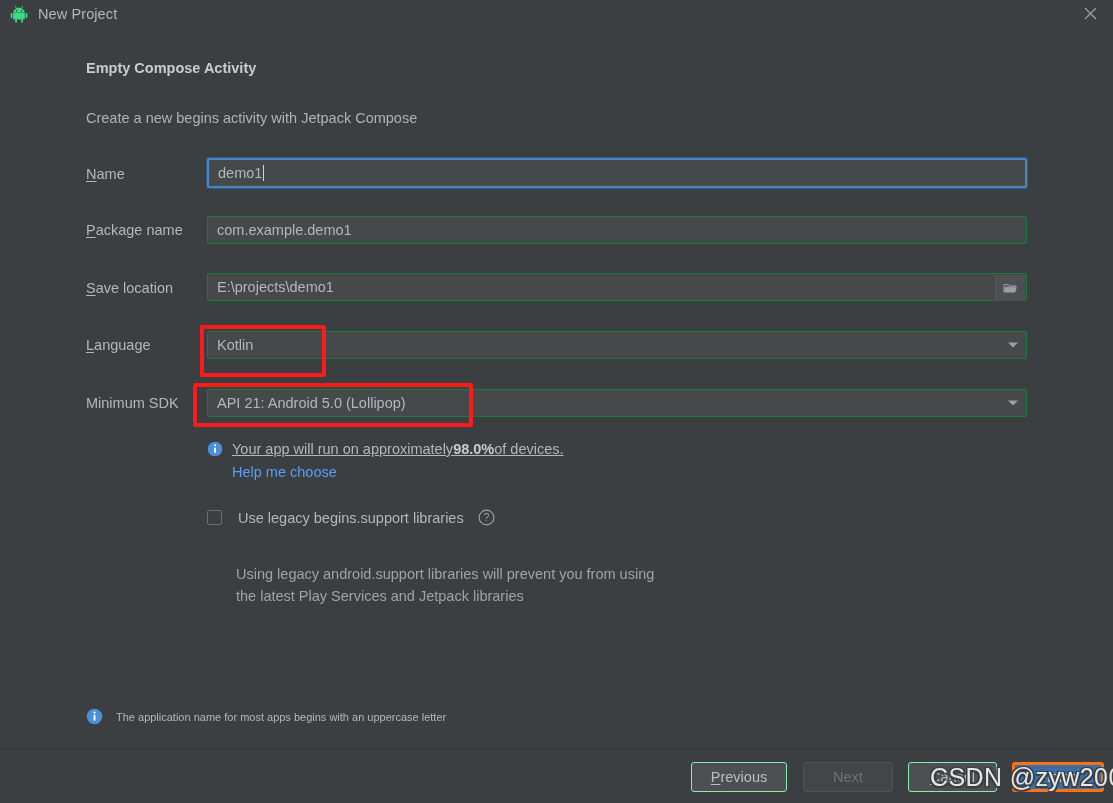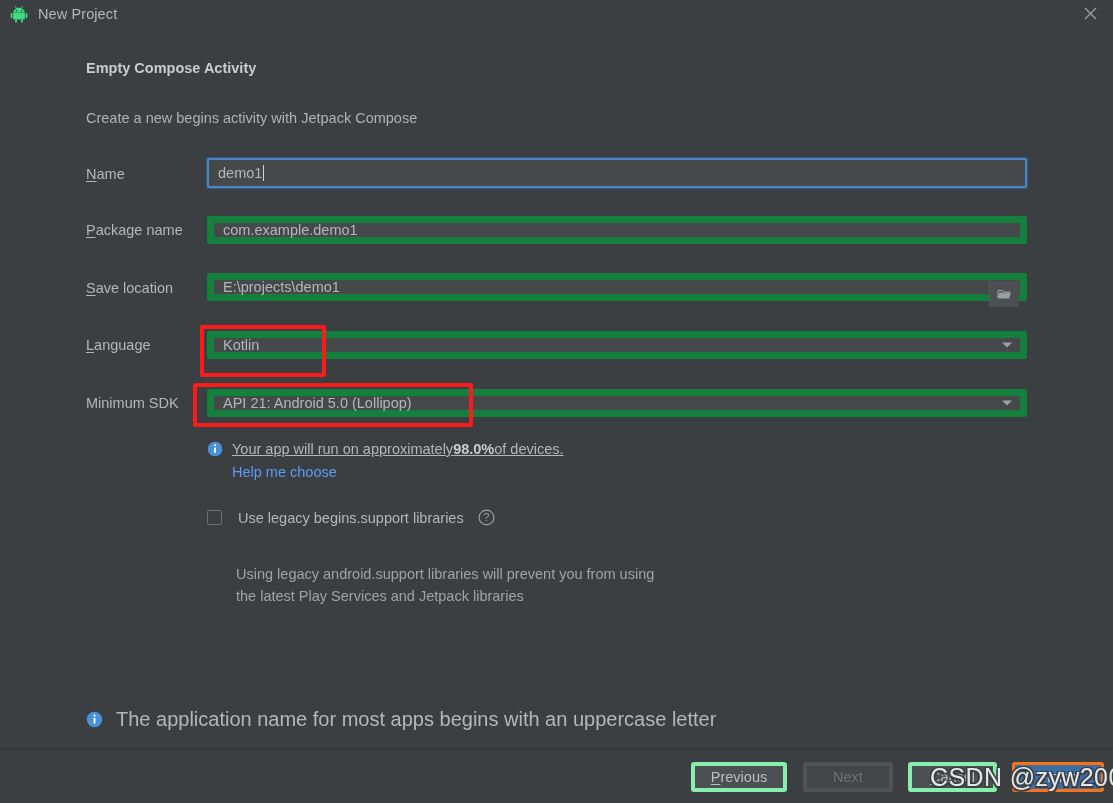--- a/index.html
+++ b/index.html
@@ -58,21 +58,21 @@
     position: absolute; left: 86px;
     font-size: 14.5px; color: #b4b7ba;
     white-space: nowrap;
   }
   .mn { text-decoration: underline; text-underline-offset: 2px; }
 
   .field {
     position: absolute; left: 207px;
     width: 820px; height: 28px;
     background: #45494a;
-    border: 7px solid #15803d;
+    border: 1px solid #15803d;
     border-radius: 2px;
     color: #b4b7ba;
     font-size: 14.5px;
     display: flex; align-items: center;
     padding: 0 9px;
     white-space: nowrap;
   }
   .field.focused {
     border: 2px solid #4d84c4;
     background: #45494a;
@@ -133,36 +133,36 @@
   .help-ico { margin-left: 14px; cursor: pointer; display: block; }
   .cb-desc {
     position: absolute; left: 236px; top: 536px;
     font-size: 14.5px; color: #a0a3a6; line-height: 22px;
   }
 
   
   .hint {
     position: absolute; left: 86px; top: 681px;
     display: flex; align-items: center;
-    font-size: 20px; color: #b4b7ba;
+    font-size: 11px; color: #b4b7ba;
   }
   .hint .info-ico { margin-right: 13px; }
 
   
   .footer {
     position: absolute; left: 0; top: 748px;
     width: 1113px; height: 55px;
     background: #3c3f41;
     border-top: 1px solid #323537;
   }
   .btn {
     position: absolute; top: 13px;
     height: 30px;
     background: #4c5052;
-    border: 4px solid #86efac;
+    border: 1px solid #86efac;
     border-radius: 3px;
     color: #bcbfc1;
     font-size: 14.5px;
     display: flex; align-items: center; justify-content: center;
     cursor: pointer;
     font-family: "Liberation Sans", sans-serif;
   }
   .btn.disabled { color: #6f7274; background: #434648; border-color: #4f5355; cursor: default; }
   .btn.primary { background: #3b6ea4; border: 3px solid #f97316; color: #e6eaee; }
 

